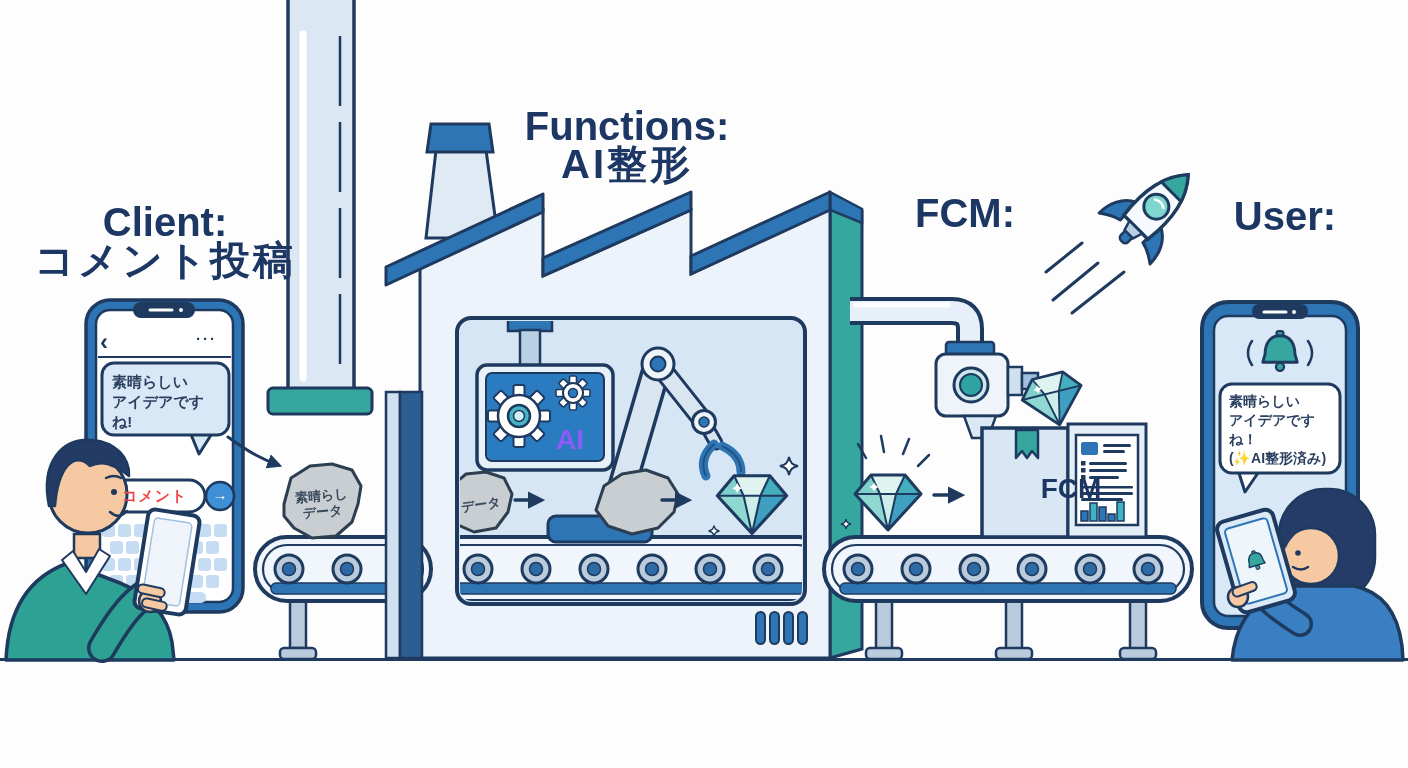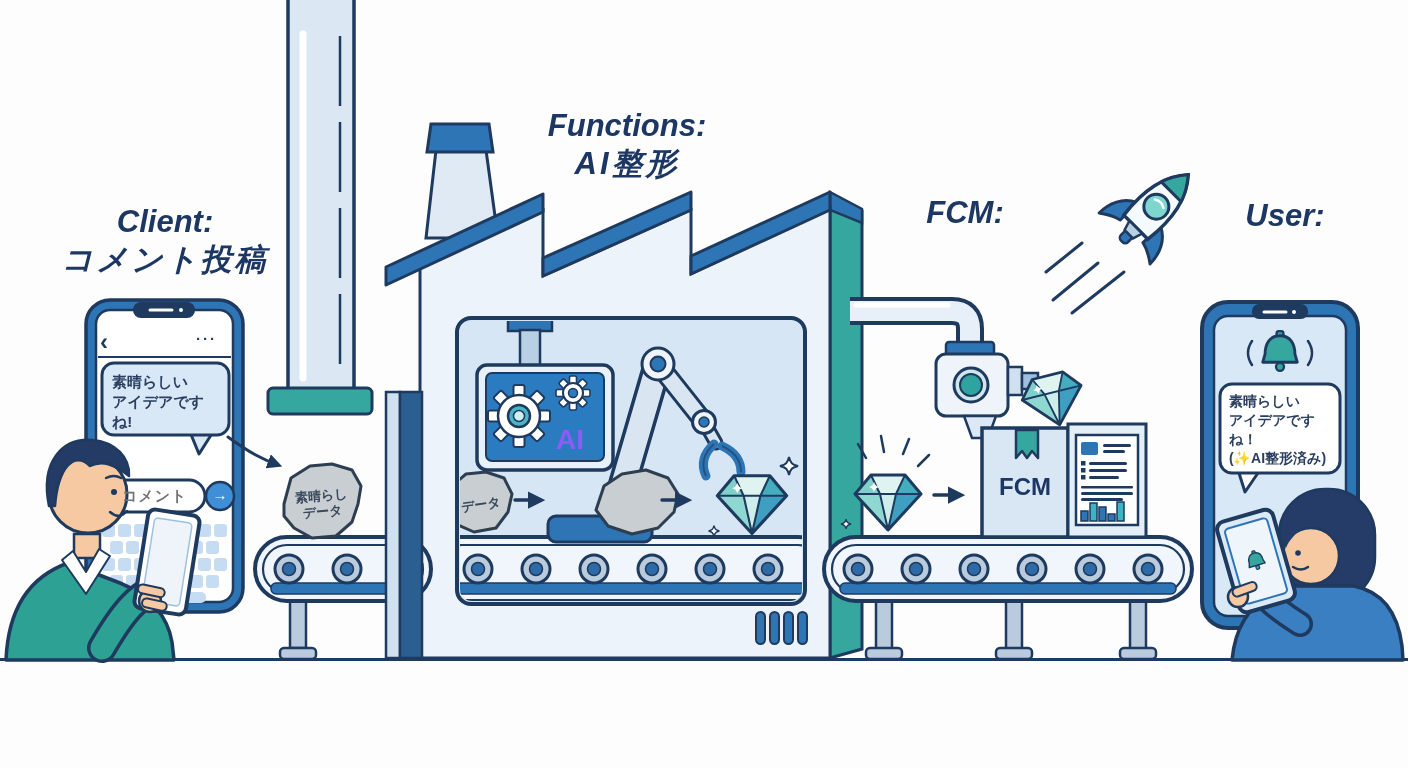--- a/index.html
+++ b/index.html
@@ -1,20 +1,20 @@
 <!DOCTYPE html>
 <html><head>
 <meta charset="utf-8">
 <style>
   html,body{margin:0;padding:0;background:#ffffff;}
   #stage{position:relative;width:1408px;height:768px;overflow:hidden;background:#fdfdfd;
          font-family:"Liberation Sans","DejaVu Sans",sans-serif;}
   #art{position:absolute;left:0;top:0;}
   .ov{position:absolute;color:#1d3764;font-weight:bold;}
-  .title{text-align:center;line-height:38px;font-size:31px;font-style:italic;}
+  .title{text-align:center;line-height:38px;font-size:40px;}
   .t-ja{letter-spacing:3px;}
   .bubble-text{font-size:15px;line-height:20px;color:#2a3f60;}
   .bubble-text-sm{font-size:14px;line-height:19px;color:#2a3f60;}
   .rock-label{font-size:13px;line-height:16px;text-align:center;color:#39495c;font-weight:bold;}
   .hdr{color:#1e3a5f;}
 </style>
 </head>
 <body>
 
 <div id="stage">
@@ -392,32 +392,32 @@
 </div>
 
 <span class="ov hdr" style="left:100px;top:328px;font-size:24px;">‹</span>
 <span class="ov hdr" style="left:196px;top:330px;font-size:15px;letter-spacing:2px;">···</span>
 
 <div class="ov bubble-text" style="left:112px;top:372px;width:112px;">
   <div>素晴らしい</div>
   <div>アイデアですね!</div>
 </div>
 
-<span class="ov" style="left:122px;top:487px;font-size:15px;color:#737373;letter-spacing:1px;">コメント</span>
+<span class="ov" style="left:122px;top:487px;font-size:15px;color:#ef4444;letter-spacing:1px;">コメント</span>
 <span class="ov" style="left:208px;top:486px;width:24px;text-align:center;color:#ffffff;font-size:15px;">→</span>
 
 <div class="ov rock-label" style="left:288px;top:488px;width:68px;transform:rotate(-5deg);">
   <div>素晴らし</div>
   <div>データ</div>
 </div>
 <div class="ov rock-label" style="left:449px;top:497px;width:64px;transform:rotate(-8deg);">データ</div>
 
 <div class="ov" style="left:540px;top:424px;width:60px;text-align:center;color:#8b5cf6;font-size:28px;">AI</div>
 
-<div class="ov" style="left:982px;top:473px;width:86px;text-align:center;font-size:24px;">FCM</div>
+<div class="ov" style="left:1028px;top:473px;width:86px;text-align:center;font-size:28px;">FCM</div>
 
 <div class="ov bubble-text-sm" style="left:1229px;top:392px;width:106px;">
   <div>素晴らしい</div>
   <div>アイデアですね！</div>
   <div>(✨AI整形済み)</div>
 </div>
 
 </div>
 
 </body></html>

